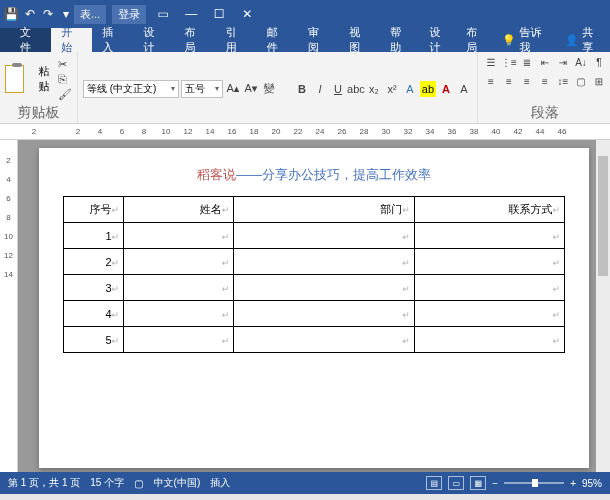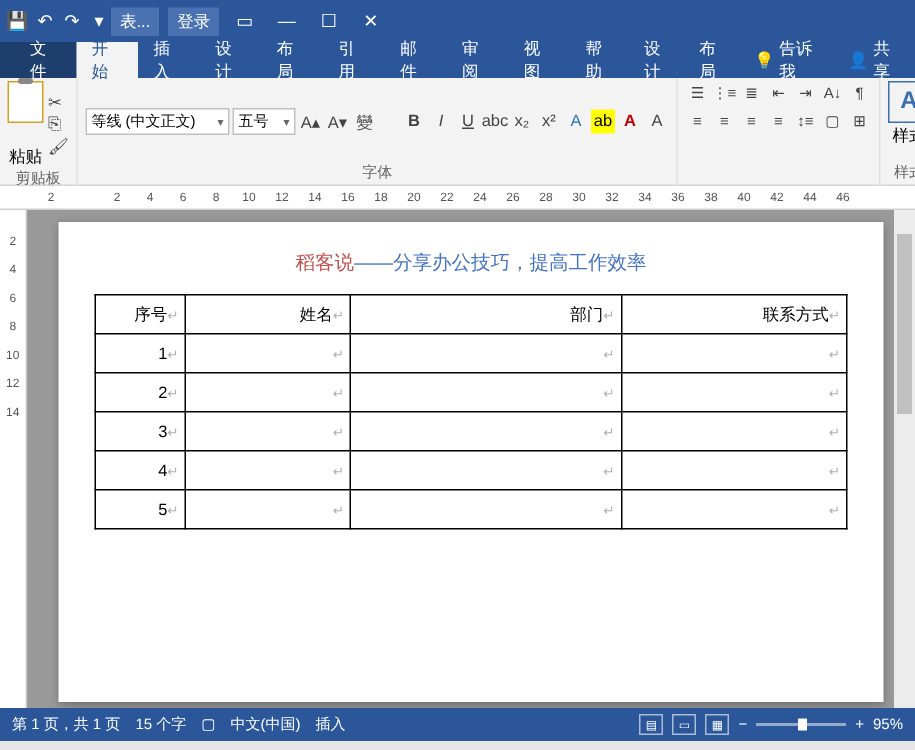--- a/index.html
+++ b/index.html
@@ -17,23 +17,23 @@
 .tabbar { background: #2b579a; height: 24px; display: flex; align-items: stretch; color: #fff; font-size: 11px; }
 .tab { padding: 4px 10px; display: flex; align-items: center; cursor: pointer; }
 .tab.active { background: #f3f3f3; color: #2b579a; }
 .tab.file { background: #1e3e6e; padding-left: 20px; }
 .tabbar-right { margin-left: auto; display: flex; }
 .tab-r { padding: 4px 8px; display: flex; align-items: center; gap: 3px; }
 
 .ribbon { background: #f3f3f3; height: 72px; display: flex; border-bottom: 1px solid #d4d4d4; }
 .rgroup { border-right: 1px solid #e0e0e0; padding: 2px 5px 0; display: flex; flex-direction: column; }
 .rgroup-body { flex: 1; display: flex; align-items: center; gap: 3px; }
-.rgroup-label { font-size: 10px; color: #666; text-align: center; padding-bottom: 1px; }
+.rgroup-label { font-size: 14px; color: #666; text-align: center; padding-bottom: 1px; }
 .clip-body { display: flex; gap: 3px; }
-.paste-btn { display: flex; flex-direction: column; align-items: center; gap: 15px; }
+.paste-btn { display: flex; flex-direction: row; align-items: center; gap: 15px; }
 .paste-icon { width: 24px; height: 28px; background: #fff; border: 1px solid #d0a020; position: relative; }
 .paste-icon::before { content: ''; position: absolute; top: -3px; left: 6px; width: 10px; height: 4px; background: #888; border-radius: 2px; }
 .clip-mini { display: flex; flex-direction: column; gap: 2px; font-size: 11px; color: #444; }
 
 .font-body { display: flex; flex-direction: row; gap: 17px; justify-content: space-between; }
 .font-row { display: flex; gap: 2px; align-items: center; }
 .combo { background: #fff; border: 1px solid #c0c0c0; height: 18px; display: flex; align-items: center; padding: 0 3px; font-size: 10px; }
 .combo .arrow { margin-left: auto; font-size: 8px; color: #666; }
 .fbtn { width: 16px; height: 16px; display: flex; align-items: center; justify-content: center; font-size: 11px; color: #444; }
 
@@ -165,21 +165,20 @@
         <span class="fbtn">x₂</span>
         <span class="fbtn">x²</span>
         <span class="fbtn" style="color:#2e75b6">A</span>
         <span class="fbtn" style="background:#ffff00;color:#000">ab</span>
         <span class="fbtn" style="color:#c00000">
             <b>A</b>
           </span>
         <span class="fbtn">A</span>
       </div>
     </div>
-    <div class="rgroup-label">字体</div>
   </div>
 
   <div class="rgroup">
     <div class="rgroup-body para-body">
       <div class="para-row">
         <span class="pbtn">☰</span>
         <span class="pbtn">⋮≡</span>
         <span class="pbtn">≣</span>
         <span class="pbtn">⇤</span>
         <span class="pbtn">⇥</span>
@@ -189,20 +188,21 @@
       <div class="para-row">
         <span class="pbtn">≡</span>
         <span class="pbtn">≡</span>
         <span class="pbtn">≡</span>
         <span class="pbtn">≡</span>
         <span class="pbtn">↕≡</span>
         <span class="pbtn">▢</span>
         <span class="pbtn">⊞</span>
       </div>
     </div>
+    <div class="rgroup-label">段落</div>
   </div>
 
   <div class="rgroup">
     <div class="rgroup-body style-body">
       <div class="style-icon">A</div>
       <span>样式</span>
     </div>
     <div class="rgroup-label">样式</div>
   </div>
 

